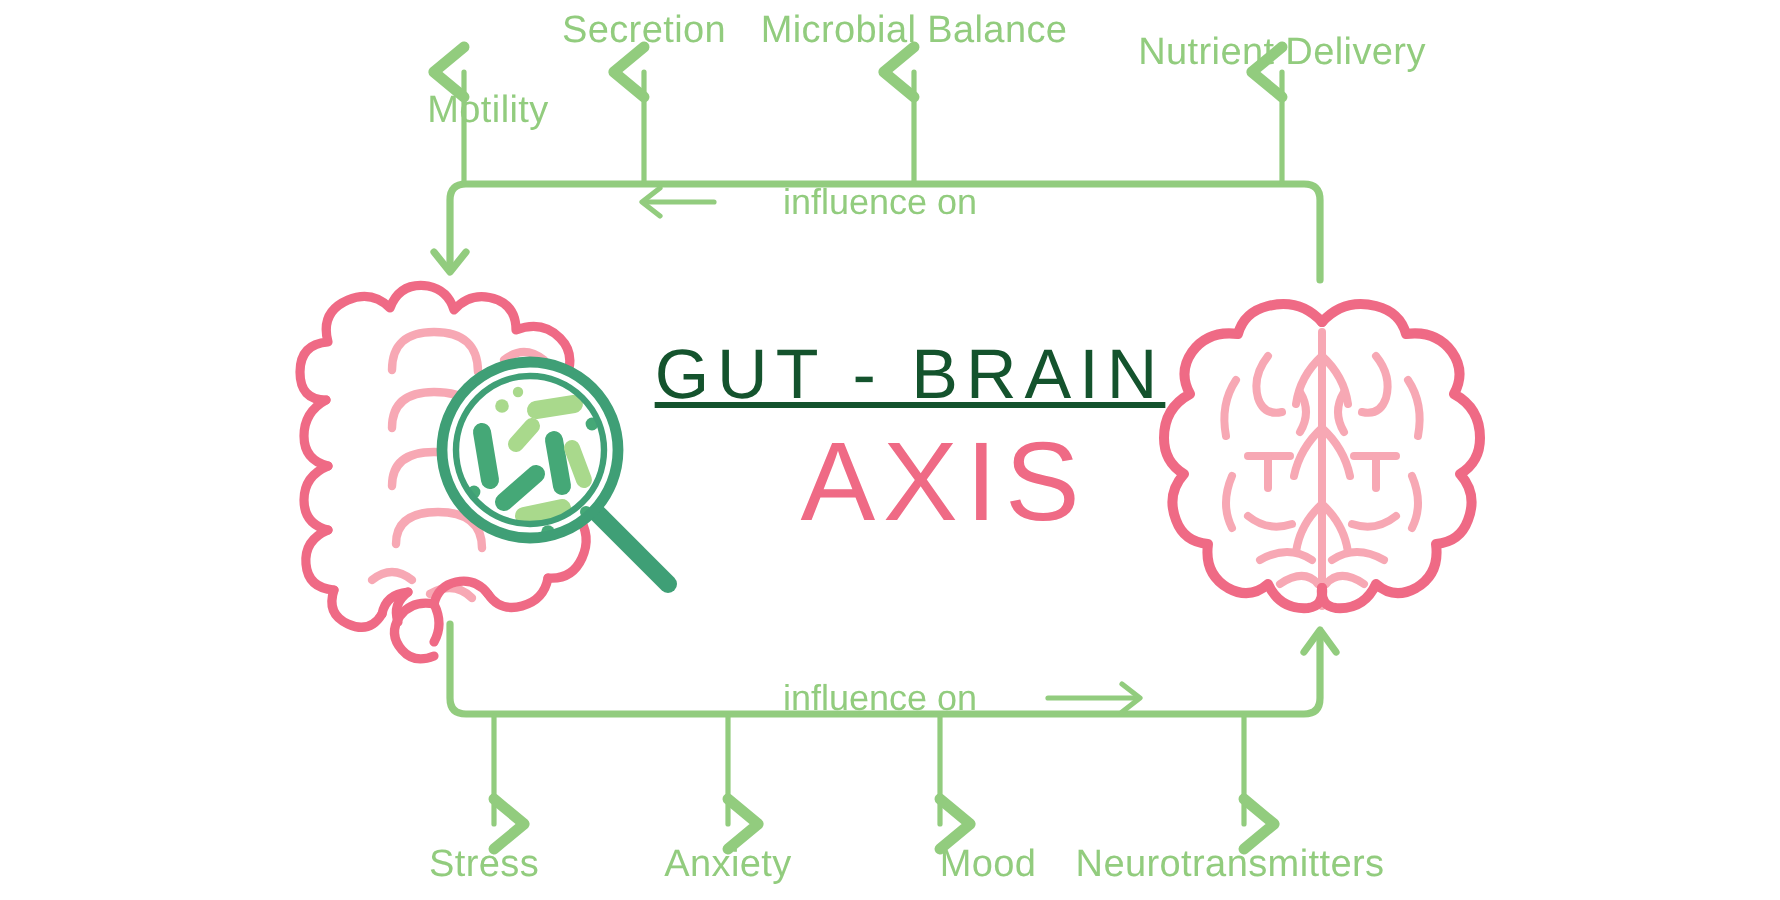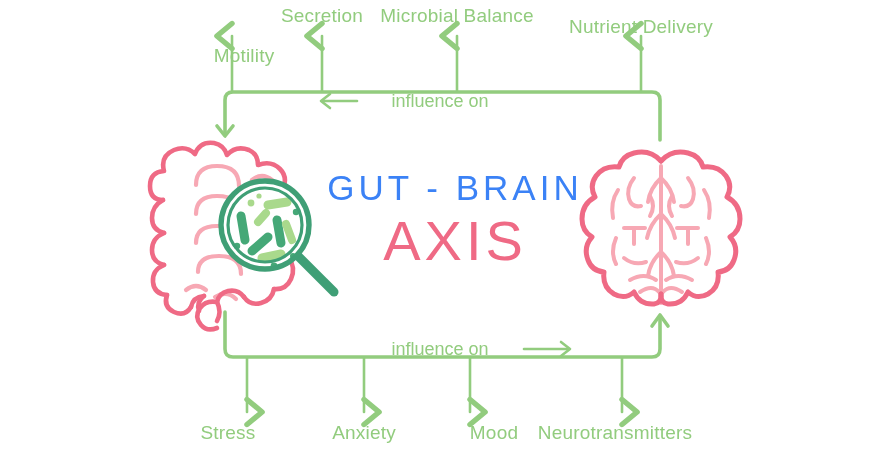--- a/index.html
+++ b/index.html
@@ -22,25 +22,26 @@
   }
   .flow-lbl{
     position:absolute;
     color:#92cc7e;
     font-size:18px;
     white-space:nowrap;
     transform:translateX(-50%);
   }
   .title-top{
     position:absolute;
-    color:#3b82f6;
+    color:#14532d;
     font-size:35px;
     letter-spacing:4px;
     white-space:nowrap;
     transform:translateX(-50%);
+    text-decoration:underline;
   }
   .title-bot{
     position:absolute;
     color:#ef6a85;
     font-size:56px;
     letter-spacing:4px;
     white-space:nowrap;
     transform:translateX(-50%);
   }
 </style>
@@ -201,28 +202,28 @@
                  Q718,165 726,176 Q733,186 727,197
                  Q740,204 740,219 Q740,231 730,237
                  Q739,247 734,260 Q730,271 718,272
                  Q720,287 708,294 Q697,300 688,292
                  Q682,305 668,304 Q660,303 661,294"></path>
       </g>
     </g>
   </svg>
 
   <div class="title-top" style="left:455px;top:168px;">GUT - BRAIN</div>
-  <div class="title-bot" style="left:455px;top:208px;text-align:right;">AXIS</div>
+  <div class="title-bot" style="left:472px;top:208px;text-align:right;">AXIS</div>
 
   <div class="flow-lbl" style="left:440px;top:91px;">influence on</div>
   <div class="flow-lbl" style="left:440px;top:339px;">influence on</div>
 
   <div class="lbl" style="left:244px;top:5px;margin-top:40px;">Motility</div>
   <div class="lbl" style="left:322px;top:5px;text-align:right;">Secretion</div>
   <div class="lbl" style="left:457px;top:5px;">Microbial Balance</div>
   <div class="lbl" style="left:641px;top:16px;">Nutrient Delivery</div>
 
-  <div class="lbl" style="left:228px;top:422px;">Stress</div>
+  <div class="lbl" style="left:242px;top:422px;">Stress</div>
   <div class="lbl" style="left:364px;top:422px;">Anxiety</div>
   <div class="lbl" style="left:470px;top:422px;margin-left:24px;">Mood</div>
   <div class="lbl" style="left:579px;top:422px;margin-left:36px;">Neurotransmitters</div>
 
 </div>
 
 </body></html>

